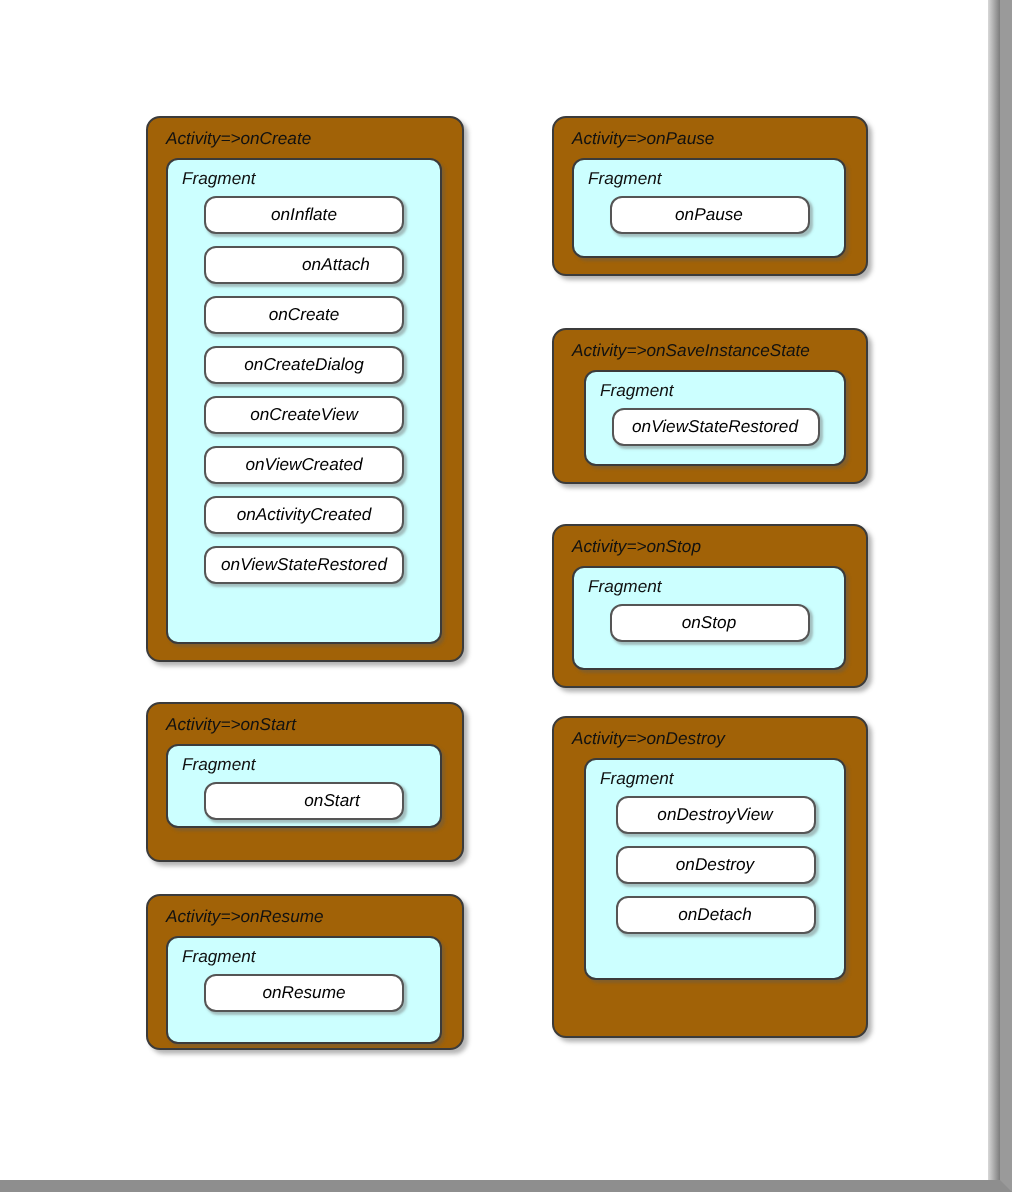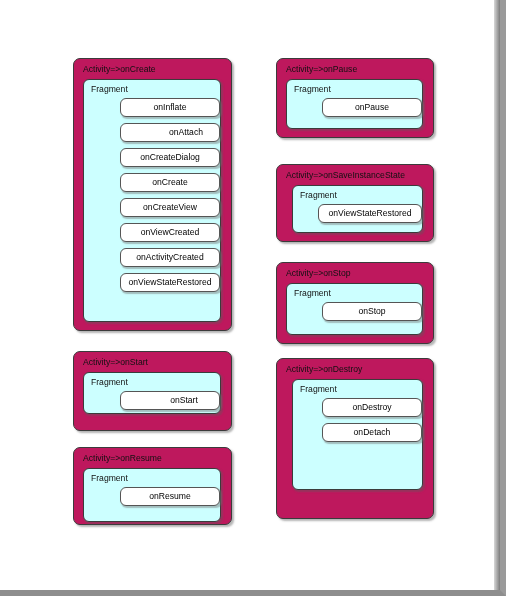--- a/index.html
+++ b/index.html
@@ -40,25 +40,26 @@
   #canvas {
     position: absolute;
     left: 0; top: 0;
     width: 500px;
     height: 590px;
   }
 
   
   .activity {
     position: absolute;
-    background: #be185d;
+    background: #a16207;
     border: 1.6px solid #3b3b3b;
     border-radius: 7px;
     box-sizing: border-box;
     box-shadow: 2px 2px 2px rgba(90,90,90,0.45);
+    font-style: italic;
   }
   .activity-label {
     position: absolute;
     left: 9px;
     top: 5px;
     font-size: 8.6px;
     color: #111111;
     line-height: 11px;
     white-space: nowrap;
   }
@@ -83,21 +84,21 @@
   }
 
   
   .methods {
     position: absolute;
     left: 0;
     right: 0;
     top: 18px;
     display: flex;
     flex-direction: column;
-    align-items: flex-end;
+    align-items: center;
     gap: 6px;
   }
   .method {
     background: #ffffff;
     border: 1.4px solid #555555;
     border-radius: 6px;
     box-sizing: border-box;
     height: 19px;
     line-height: 17px;
     text-align: center;
@@ -112,22 +113,22 @@
 
 <div id="page">
   <div id="canvas">
       <div class="activity" style="left: 73px; top: 58px; width: 159px; height: 273px;">
         <div class="activity-label">Activity=&gt;onCreate</div>
         <div class="fragment" style="left: 9px; top: 20px; width: 138px; height: 243px;">
           <div class="fragment-label">Fragment</div>
           <div class="methods">
             <div class="method" style="width: 100px;">onInflate</div>
             <div class="method" style="width: 100px; padding-left: 32px;">onAttach</div>
+            <div class="method" style="width: 100px;">onCreate</div>
             <div class="method" style="width: 100px;">onCreateDialog</div>
-            <div class="method" style="width: 100px;">onCreate</div>
             <div class="method" style="width: 100px;">onCreateView</div>
             <div class="method" style="width: 100px;">onViewCreated</div>
             <div class="method" style="width: 100px;">onActivityCreated</div>
             <div class="method" style="width: 100px;">onViewStateRestored</div>
           </div>
         </div>
       </div>
       <div class="activity" style="left: 73px; top: 351px; width: 159px; height: 80px;">
         <div class="activity-label">Activity=&gt;onStart</div>
         <div class="fragment" style="left: 9px; top: 20px; width: 138px; height: 42px;">
@@ -171,19 +172,20 @@
           <div class="methods">
             <div class="method" style="width: 100px;">onStop</div>
           </div>
         </div>
       </div>
       <div class="activity" style="left: 276px; top: 358px; width: 158px; height: 161px;">
         <div class="activity-label">Activity=&gt;onDestroy</div>
         <div class="fragment" style="left: 15px; top: 20px; width: 131px; height: 111px;">
           <div class="fragment-label">Fragment</div>
           <div class="methods">
+            <div class="method" style="width: 100px;">onDestroyView</div>
             <div class="method" style="width: 100px;">onDestroy</div>
             <div class="method" style="width: 100px;">onDetach</div>
           </div>
         </div>
       </div>
     </div>
 </div>
 
 </body></html>

